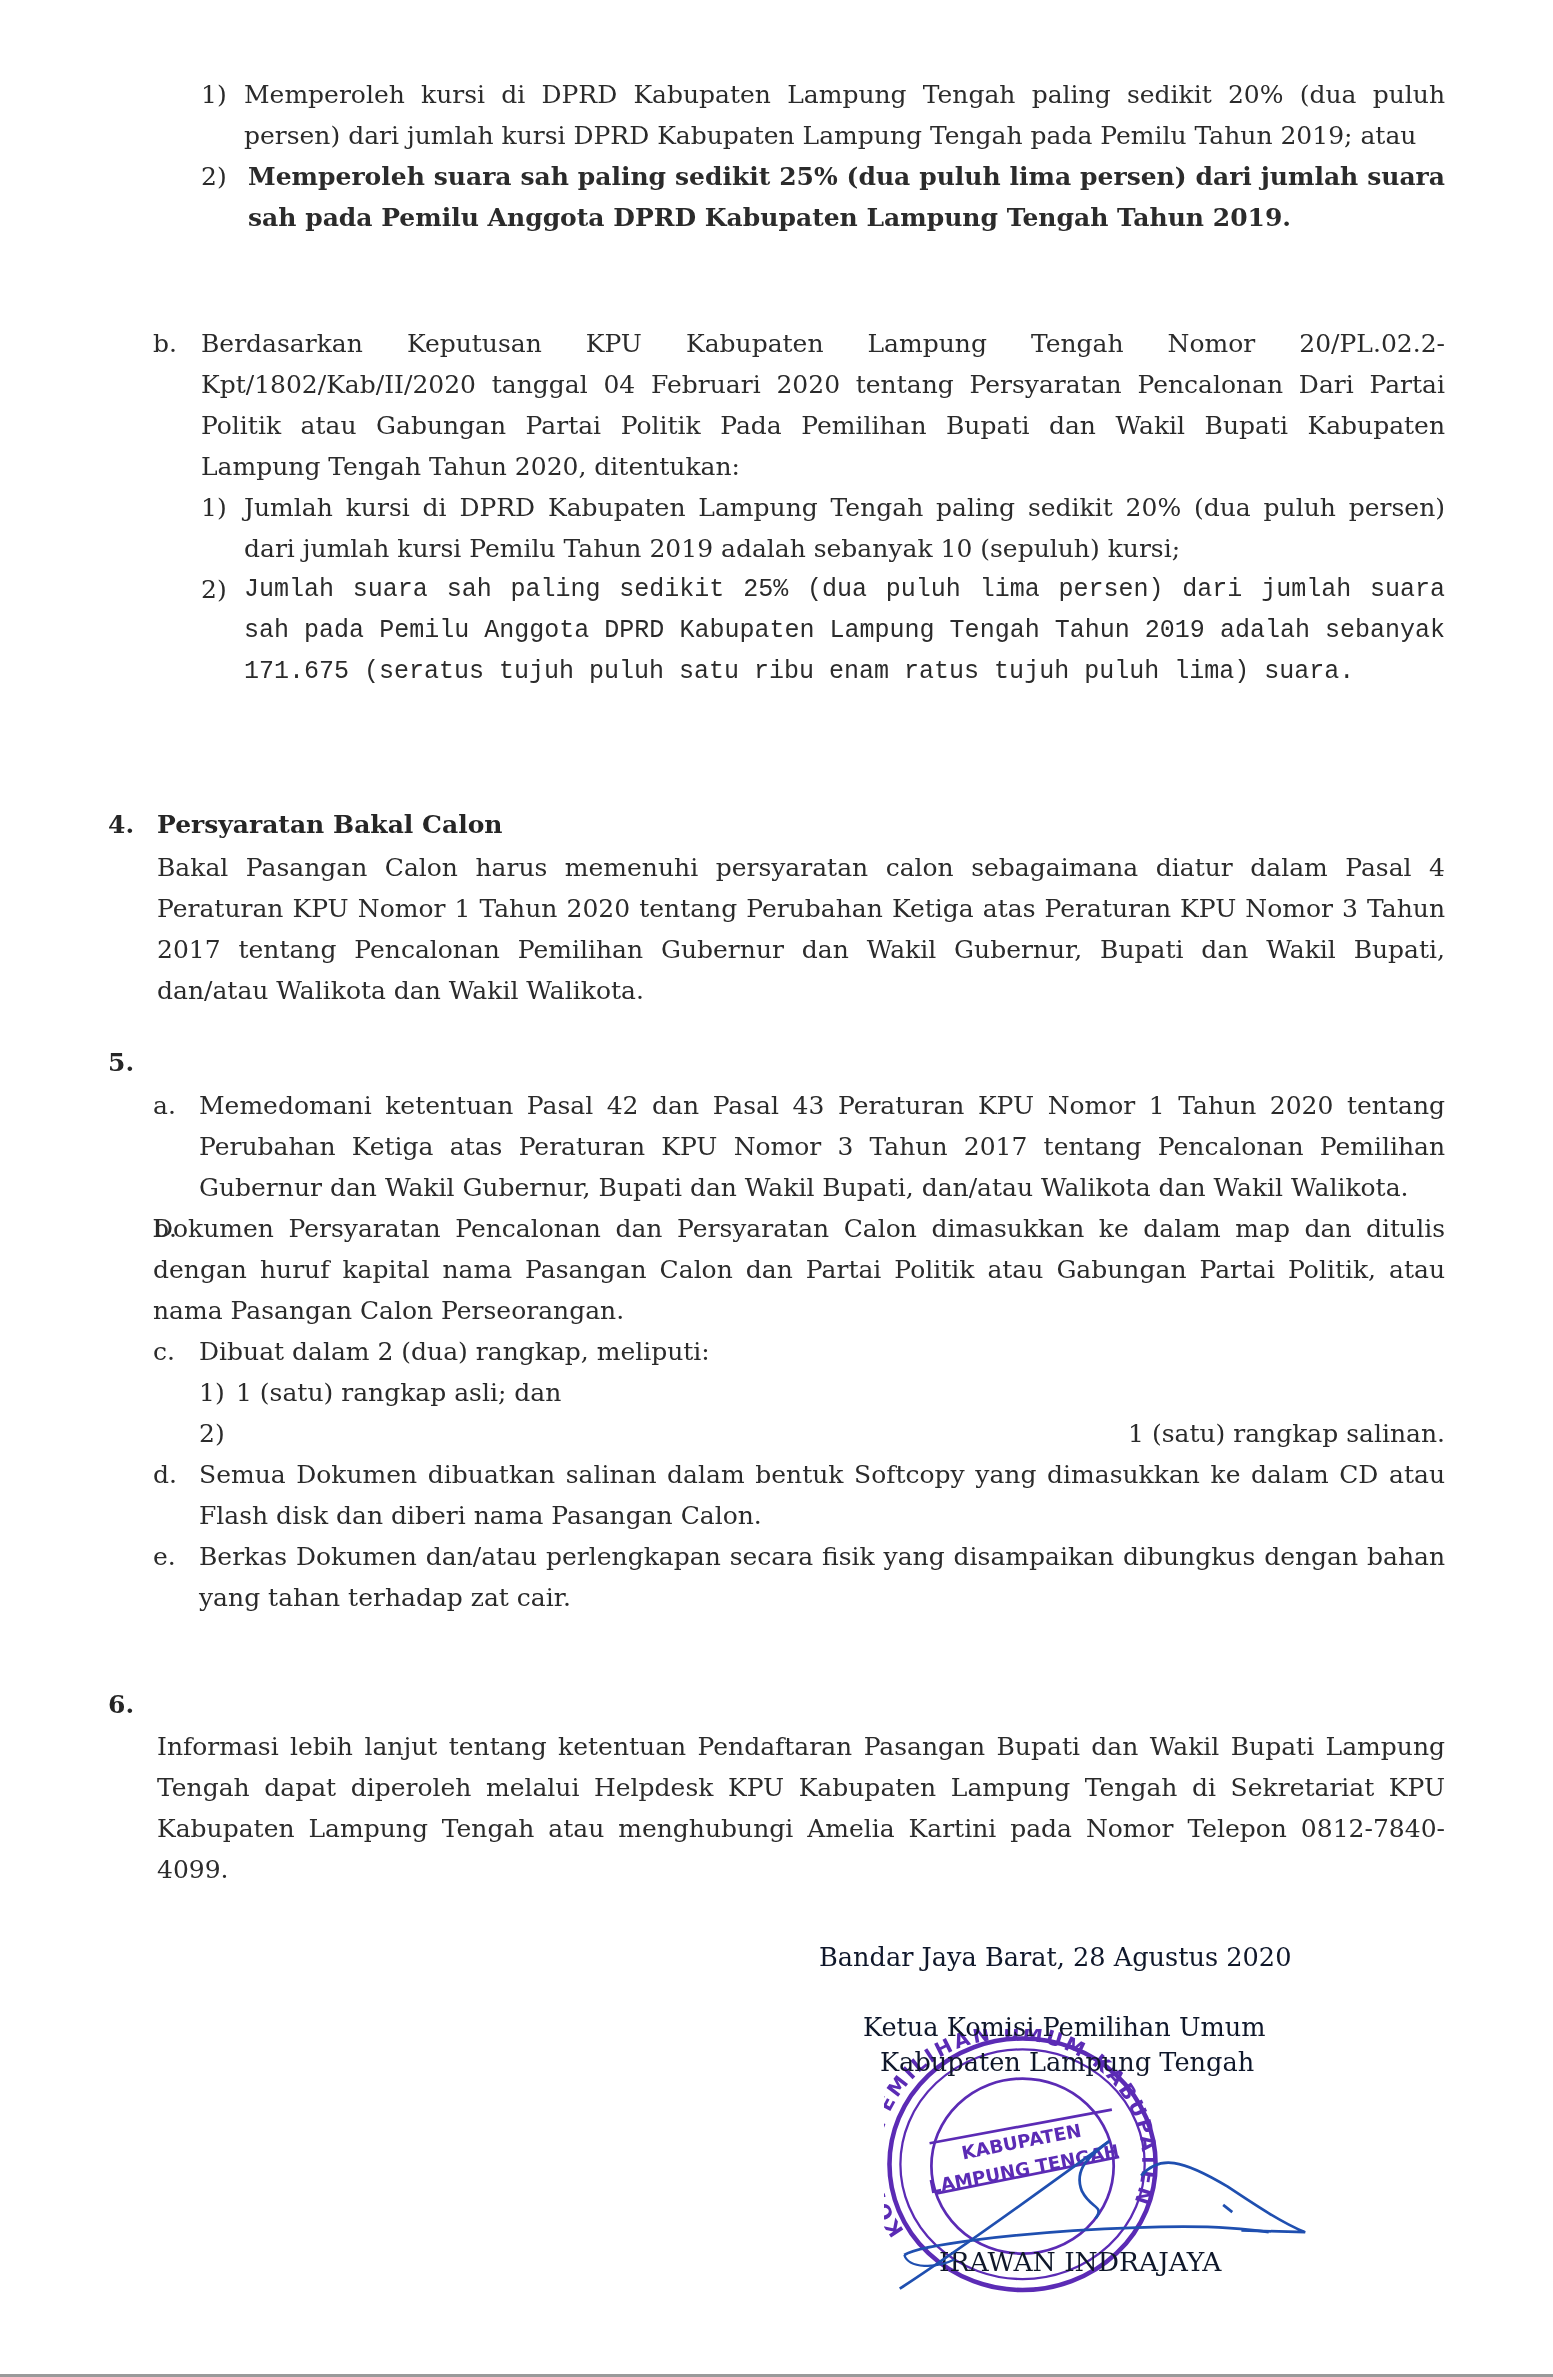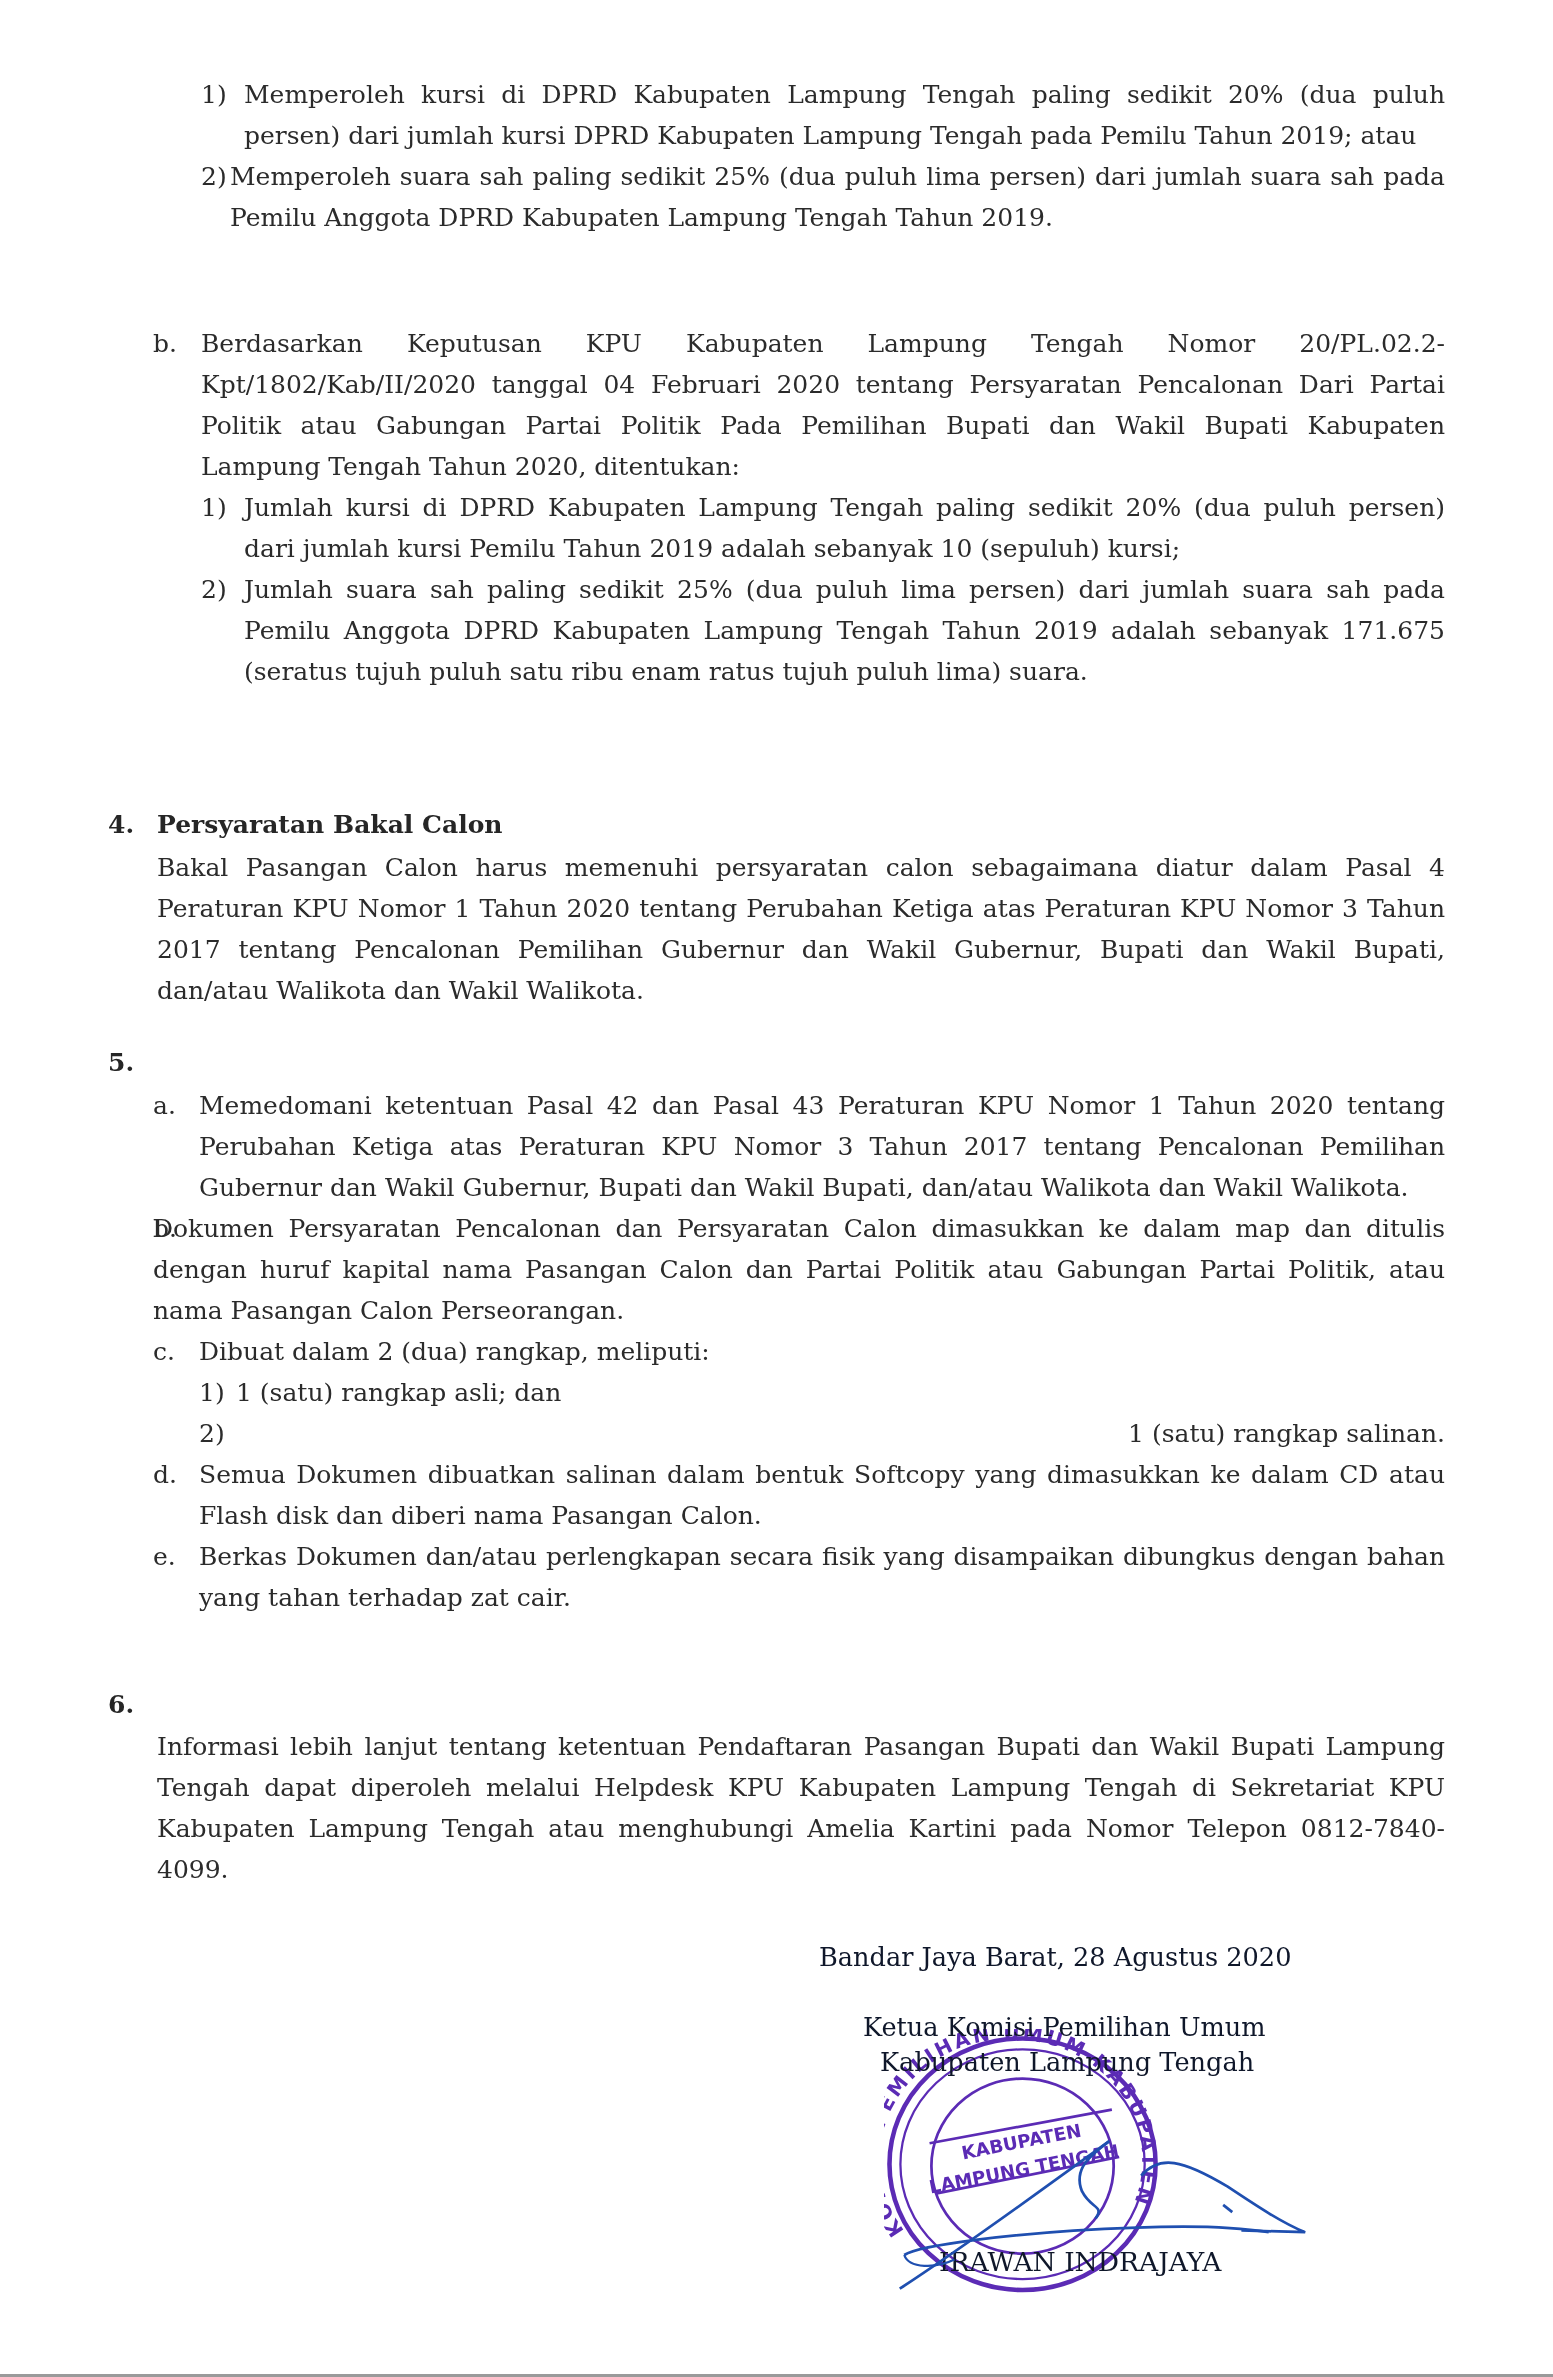--- a/index.html
+++ b/index.html
@@ -18,36 +18,36 @@
 </head>
 <body>
 
 <div class="blk" style="left:201px; top:74px; width:1244px;">
   <div class="row">
     <span class="num">1)</span>
     <span class="txt" style="margin-left:43px;">Memperoleh kursi di DPRD Kabupaten Lampung Tengah paling sedikit 20% (dua puluh persen) dari jumlah kursi DPRD Kabupaten Lampung Tengah pada Pemilu Tahun 2019; atau</span>
   </div>
   <div class="row">
     <span class="num">2)</span>
-    <span class="txt" style="margin-left:29px;">Memperoleh suara sah paling sedikit 25% (dua puluh lima persen) dari jumlah suara sah pada Pemilu Anggota DPRD Kabupaten Lampung Tengah Tahun 2019.</span>
+    <span class="txt" style="margin-left:47px;font-weight:bold;">Memperoleh suara sah paling sedikit 25% (dua puluh lima persen) dari jumlah suara sah pada Pemilu Anggota DPRD Kabupaten Lampung Tengah Tahun 2019.</span>
   </div>
 </div>
 
 <div class="blk" style="left:153px; top:323px; width:1292px;">
   <div class="row">
     <span class="num">b.</span>
     <span class="txt" style="margin-left:48px;">Berdasarkan Keputusan KPU Kabupaten Lampung Tengah Nomor 20/PL.02.2-Kpt/1802/Kab/II/2020 tanggal 04 Februari 2020 tentang Persyaratan Pencalonan Dari Partai Politik atau Gabungan Partai Politik Pada Pemilihan Bupati dan Wakil Bupati Kabupaten Lampung Tengah Tahun 2020, ditentukan:</span>
   </div>
   <div class="row" style="margin-left:48px;">
     <span class="num">1)</span>
     <span class="txt" style="margin-left:43px;">Jumlah kursi di DPRD Kabupaten Lampung Tengah paling sedikit 20% (dua puluh persen) dari jumlah kursi Pemilu Tahun 2019 adalah sebanyak 10 (sepuluh) kursi;</span>
   </div>
   <div class="row" style="margin-left:48px;">
     <span class="num">2)</span>
-    <span class="txt" style="margin-left:43px;">Jumlah suara sah paling sedikit 25% (dua puluh lima persen) dari jumlah suara sah pada Pemilu Anggota DPRD Kabupaten Lampung Tengah Tahun 2019 adalah sebanyak 171.675 (seratus tujuh puluh satu ribu enam ratus tujuh puluh lima) suara.</span>
+    <span class="txt" style="margin-left:43px;font-family:Liberation Mono, monospace;">Jumlah suara sah paling sedikit 25% (dua puluh lima persen) dari jumlah suara sah pada Pemilu Anggota DPRD Kabupaten Lampung Tengah Tahun 2019 adalah sebanyak 171.675 (seratus tujuh puluh satu ribu enam ratus tujuh puluh lima) suara.</span>
   </div>
 </div>
 
 <div class="head" style="left:108px; top:804px; width:1338px;">
   <span class="num">4.</span>
   <span style="margin-left:49px;">Persyaratan Bakal Calon</span>
 </div>
 <div class="blk" style="left:157px; top:847px; width:1288px;">
   <span class="txt">Bakal Pasangan Calon harus memenuhi persyaratan calon sebagaimana diatur dalam Pasal 4 Peraturan KPU Nomor 1 Tahun 2020 tentang Perubahan Ketiga atas Peraturan KPU Nomor 3 Tahun 2017 tentang Pencalonan Pemilihan Gubernur dan Wakil Gubernur, Bupati dan Wakil Bupati, dan/atau Walikota dan Wakil Walikota.</span>
 </div>

